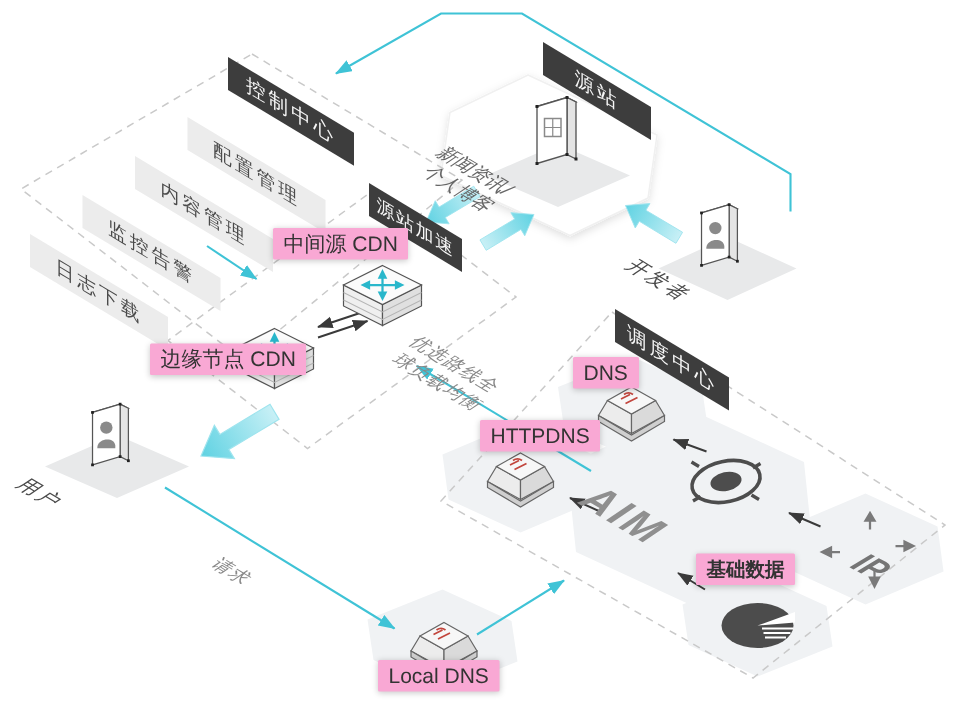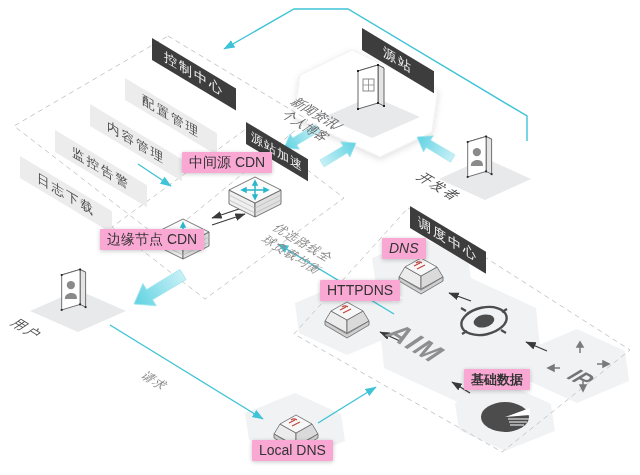--- a/index.html
+++ b/index.html
@@ -229,21 +229,21 @@
   <div class="banner" style="left:246px;top:122px;width:62px;font-size:12px;letter-spacing:1px;">源站加速</div>
   <div class="banner" style="left:410px;top:206px;width:76px;">调度中心</div>
 
   <div class="slab" style="left:125px;top:78px;">配置管理</div>
   <div class="slab" style="left:90px;top:104px;">内容管理</div>
   <div class="slab" style="left:55px;top:130px;">监控告警</div>
   <div class="slab" style="left:20px;top:156px;">日志下载</div>
 
   <div class="lbl" style="left:182px;top:152px;font-size:14px;">中间源 CDN</div>
   <div class="lbl" style="left:100px;top:201px;font-size:14px;margin-top:28px;">边缘节点 CDN</div>
-  <div class="lbl" style="left:382px;top:238px;font-size:14px;font-style:italic;">DNS</div>
+  <div class="lbl" style="left:382px;top:238px;font-size:14px;">DNS</div>
   <div class="lbl" style="left:304px;top:280px;font-size:14px;margin-left:16px;">HTTPDNS</div>
   <div class="lbl" style="left:464px;top:369px;font-weight:bold;">基础数据</div>
   <div class="lbl" style="left:252px;top:440px;font-size:14px;">Local DNS</div>
 
   <div class="flat cap" style="left:300px;top:96px;">
     <span>新闻资讯/</span><br>
     <span style="padding-left:6px;">个人博客</span>
   </div>
   <div class="flat note" style="left:282px;top:222px;">
     <span>优选路线全</span><br>

